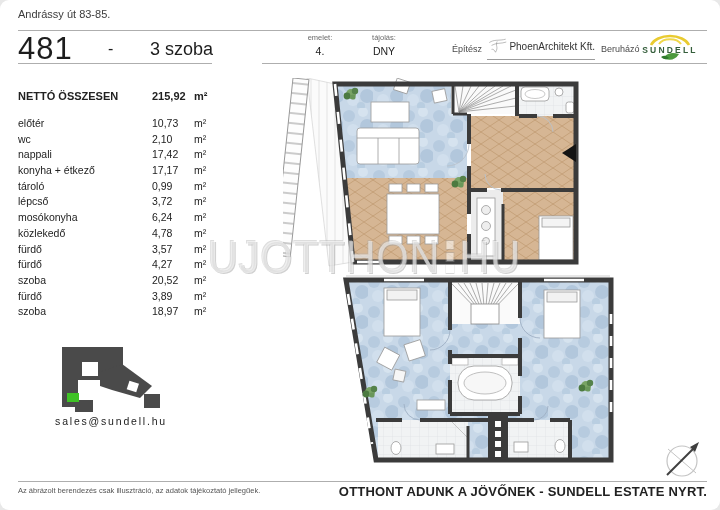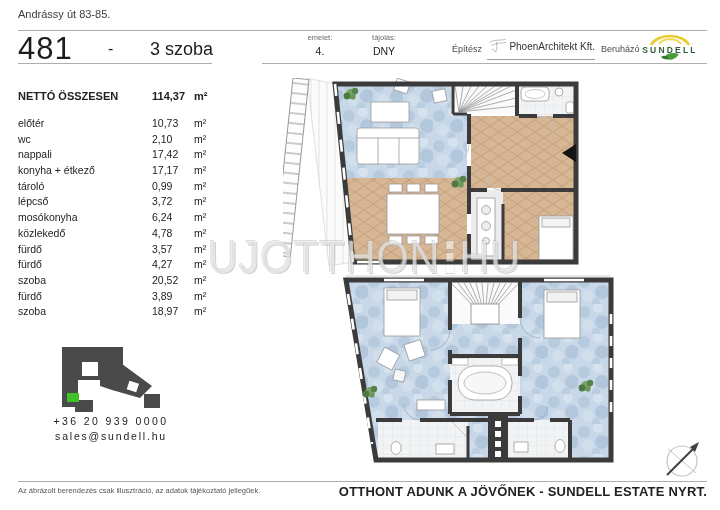--- a/index.html
+++ b/index.html
@@ -1,17 +1,17 @@
 <!DOCTYPE html>
 <html><head>
 <meta charset="utf-8">
 <style>
   html,body{margin:0;padding:0;background:#e8e8e8;}
   #page{position:relative;width:720px;height:510px;background:#ffffff;overflow:hidden;
-        font-family:"Liberation Sans",sans-serif;color:#333;}
+        font-family:"Liberation Sans",sans-serif;color:#333;border-radius:9px;}
   .abs{position:absolute;}
   .hline{position:absolute;height:1px;background:#aeaeae;}
   
   .address{left:18px;top:8px;font-size:11px;color:#3c3c3c;}
   .unit-number{left:18px;top:31px;font-size:31px;letter-spacing:1px;color:#1d1d1d;}
   .unit-sep{left:108px;top:40px;font-size:16px;color:#1d1d1d;}
   .unit-rooms{left:150px;top:39px;font-size:18px;color:#1d1d1d;text-align:right;}
   .meta-block{top:33px;width:56px;text-align:center;}
   .meta-label{font-size:7.5px;color:#6a6a6a;line-height:9px;}
   .meta-value{font-size:10.5px;color:#222;line-height:14px;margin-top:2px;}
@@ -83,21 +83,21 @@
   <svg class="abs" style="left:638px;top:32px;" width="64" height="32" viewBox="0 0 64 32">
     <path d="M13,13 A20,13 0 0,1 51,13" stroke="#e9cb30" stroke-width="2.6" fill="none"></path>
     <path d="M21,12 A12,8 0 0,1 43,12" stroke="#f0d84a" stroke-width="2" fill="none"></path>
     <text x="32" y="21" text-anchor="middle" font-size="8.5" font-weight="bold" fill="#355e3b" letter-spacing="2.2">SUNDELL</text>
     <path d="M27,24 Q32,19 41,22 Q36,30 27,27 Z" fill="#4c9a3d"></path>
     <path d="M23,25 Q27,22 31,26 Q27,29 23,25 Z" fill="#2f7a2c"></path>
   </svg>
 
   <div class="abs tot-row">
     <span>NETTÓ ÖSSZESEN</span>
-    <span>114,37</span>
+    <span>215,92</span>
     <span>m²</span>
   </div>
   <div class="abs" id="rows">
       <div class="arow">
         <span class="rname">előtér</span>
         <span class="rval">10,73</span>
         <span class="runit">m²</span>
       </div>
       <div class="arow">
         <span class="rname">wc</span>
@@ -169,21 +169,20 @@
       <polygon points="48,30 70,22 100,44 88,56 60,48 48,44"></polygon>
       <rect x="23" y="58" width="18" height="12"></rect>
       <rect x="92" y="52" width="16" height="14"></rect>
     </g>
     <rect x="30" y="20" width="16" height="14" fill="#ffffff"></rect>
     <rect x="76" y="40" width="10" height="9" fill="#ffffff" transform="rotate(18 81 44)"></rect>
     <rect x="15" y="51" width="12" height="9" fill="#3fc226"></rect>
   </svg>
 
   <div class="abs contact">
-    <div class="c2">+36 20 939 0000</div>
     <div class="c3">sales@sundell.hu</div>
   </div>
 
   <svg class="abs" style="left:283px;top:78px;" width="298" height="192" viewBox="0 0 298 192">
     <defs>
       <pattern id="carpet" width="30" height="30" patternUnits="userSpaceOnUse">
         <rect width="30" height="30" fill="#c8d8e8"></rect>
         <circle cx="6" cy="8" r="6" fill="#b5cade" opacity=".9"></circle>
         <circle cx="20" cy="4" r="5" fill="#d8e5f0" opacity=".9"></circle>
         <circle cx="24" cy="18" r="7" fill="#adc3d9" opacity=".8"></circle>

